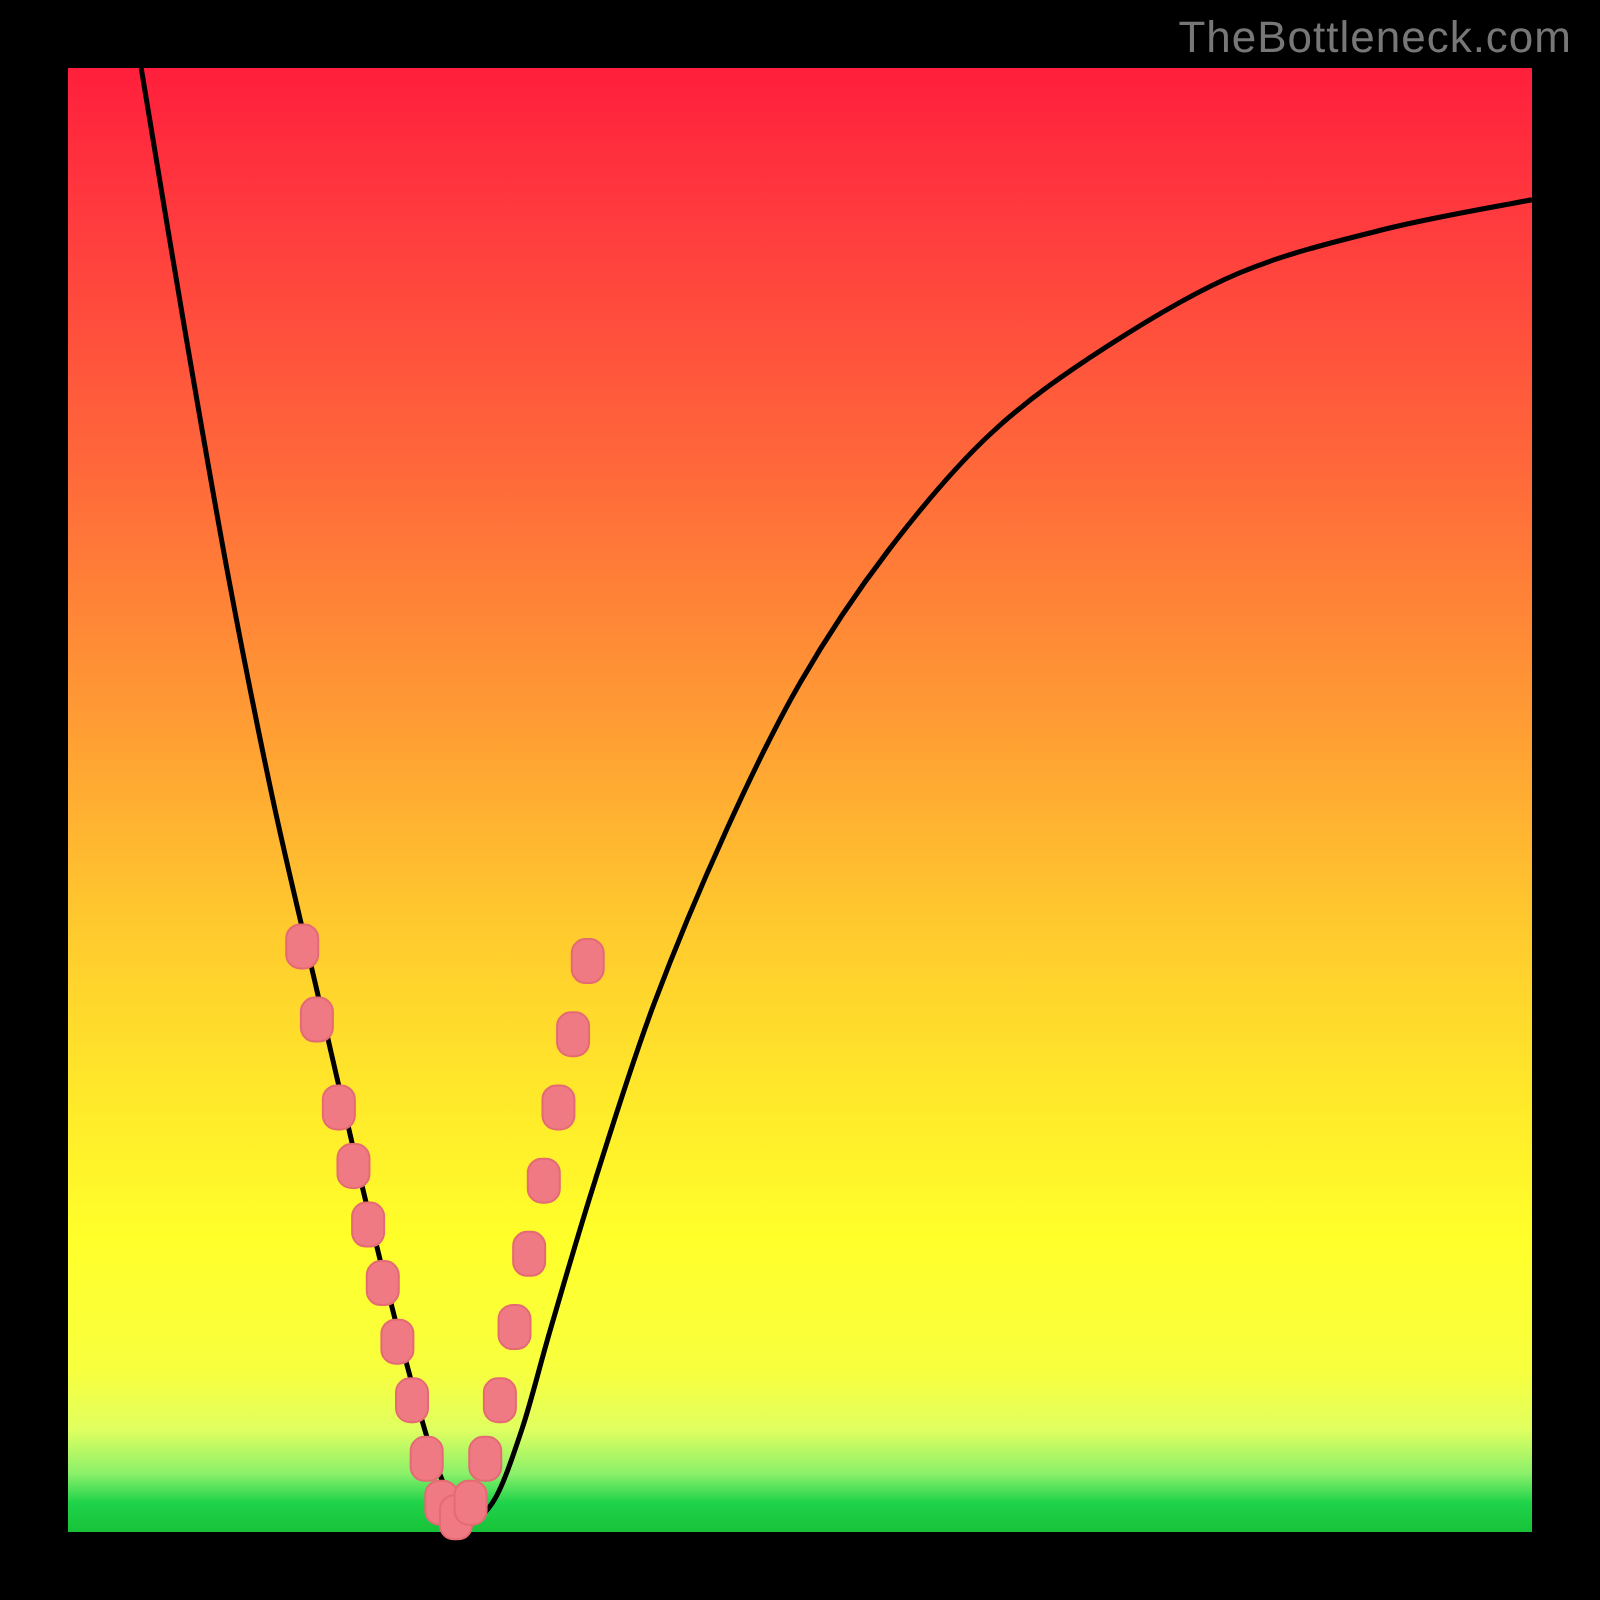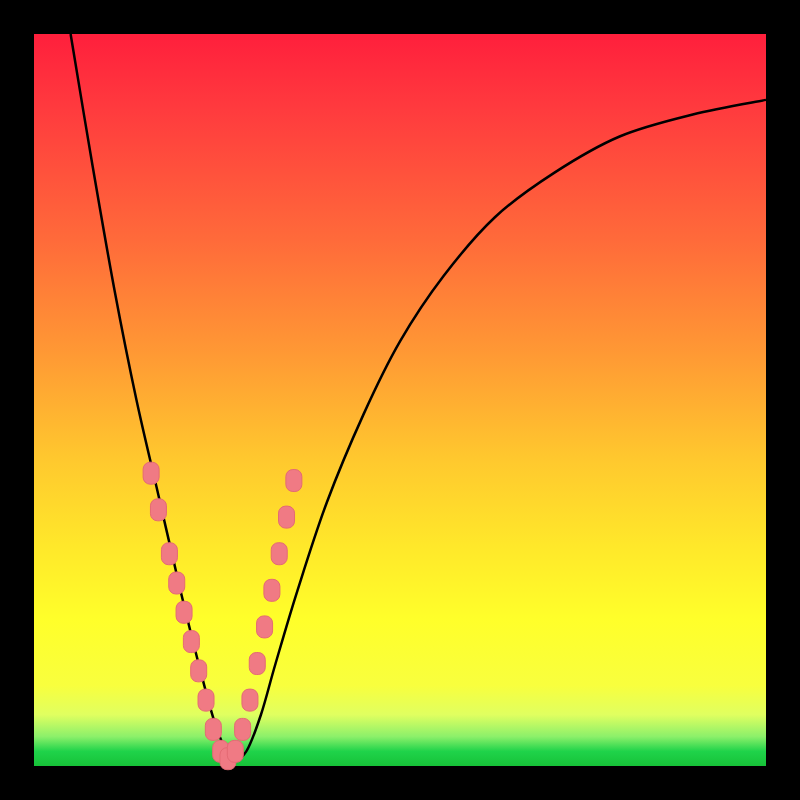--- a/index.html
+++ b/index.html
@@ -59,20 +59,21 @@
     width: 732px;
     height: 732px;
     overflow: visible;
   }
 </style>
 </head>
 <body>
 
 <div class="frame">
 
+  <div class="watermark">TheBottleneck.com</div>
 
   <div class="plot-area">
     <svg class="curve" viewBox="0 0 732 732">
       <path id="bottleneck-path" fill="none" stroke="#000000" stroke-width="2.5" d="M 36.6 0 C 40.260000000000005 21.959999999999997, 51.24 89.06, 58.56 131.76 C 65.88 174.45999999999998, 73.19999999999999 217.16, 80.52 256.2 C 87.84 295.24, 95.16 331.84, 102.48 366 C 109.80000000000001 400.16, 117.12 429.44000000000005, 124.44000000000001 461.16 C 131.76000000000002 492.88, 139.08 525.8199999999999, 146.4 556.3199999999999 C 153.72 586.8199999999999, 162.26000000000002 620.98, 168.36 644.16 C 174.46 667.3399999999999, 178.12 681.98, 183 695.4 C 187.88 708.8199999999999, 192.76000000000002 721.02, 197.64000000000001 724.68 C 202.52 728.3399999999999, 207.39999999999998 724.6800000000001, 212.27999999999997 717.36 C 217.15999999999997 710.04, 222.04 695.4, 226.92 680.76 C 231.79999999999998 666.12, 235.46 650.26, 241.56 629.52 C 247.66 608.78, 254.98 583.16, 263.52 556.3199999999999 C 272.06 529.4799999999999, 281.82 497.76, 292.8 468.48 C 303.78000000000003 439.20000000000005, 317.20000000000005 407.47999999999996, 329.40000000000003 380.64 C 341.6 353.8, 352.58 330.62000000000006, 366 307.44000000000005 C 379.42 284.26000000000005, 394.06 262.29999999999995, 409.92 241.55999999999995 C 425.78000000000003 220.81999999999994, 442.86 200.08, 461.16 183 C 479.46000000000004 165.92, 498.98 152.49999999999991, 519.72 139.07999999999993 C 540.46 125.65999999999993, 562.4200000000001 112.24000000000001, 585.6 102.48000000000002 C 608.78 92.72000000000003, 634.4000000000001 86.61999999999999, 658.8000000000001 80.51999999999998 C 683.2 74.41999999999997, 719.8 68.32, 732 65.88"></path>
       <g id="dots-group">
           <rect x="109.12" y="428.2" width="16" height="22" rx="7" ry="7" fill="#f07a84" stroke="#e46a74" stroke-width="1"></rect>
           <rect x="116.44000000000001" y="464.8" width="16" height="22" rx="7" ry="7" fill="#f07a84" stroke="#e46a74" stroke-width="1"></rect>
           <rect x="127.41999999999999" y="508.72" width="16" height="22" rx="7" ry="7" fill="#f07a84" stroke="#e46a74" stroke-width="1"></rect>
           <rect x="134.74" y="538" width="16" height="22" rx="7" ry="7" fill="#f07a84" stroke="#e46a74" stroke-width="1"></rect>
           <rect x="142.06" y="567.28" width="16" height="22" rx="7" ry="7" fill="#f07a84" stroke="#e46a74" stroke-width="1"></rect>

